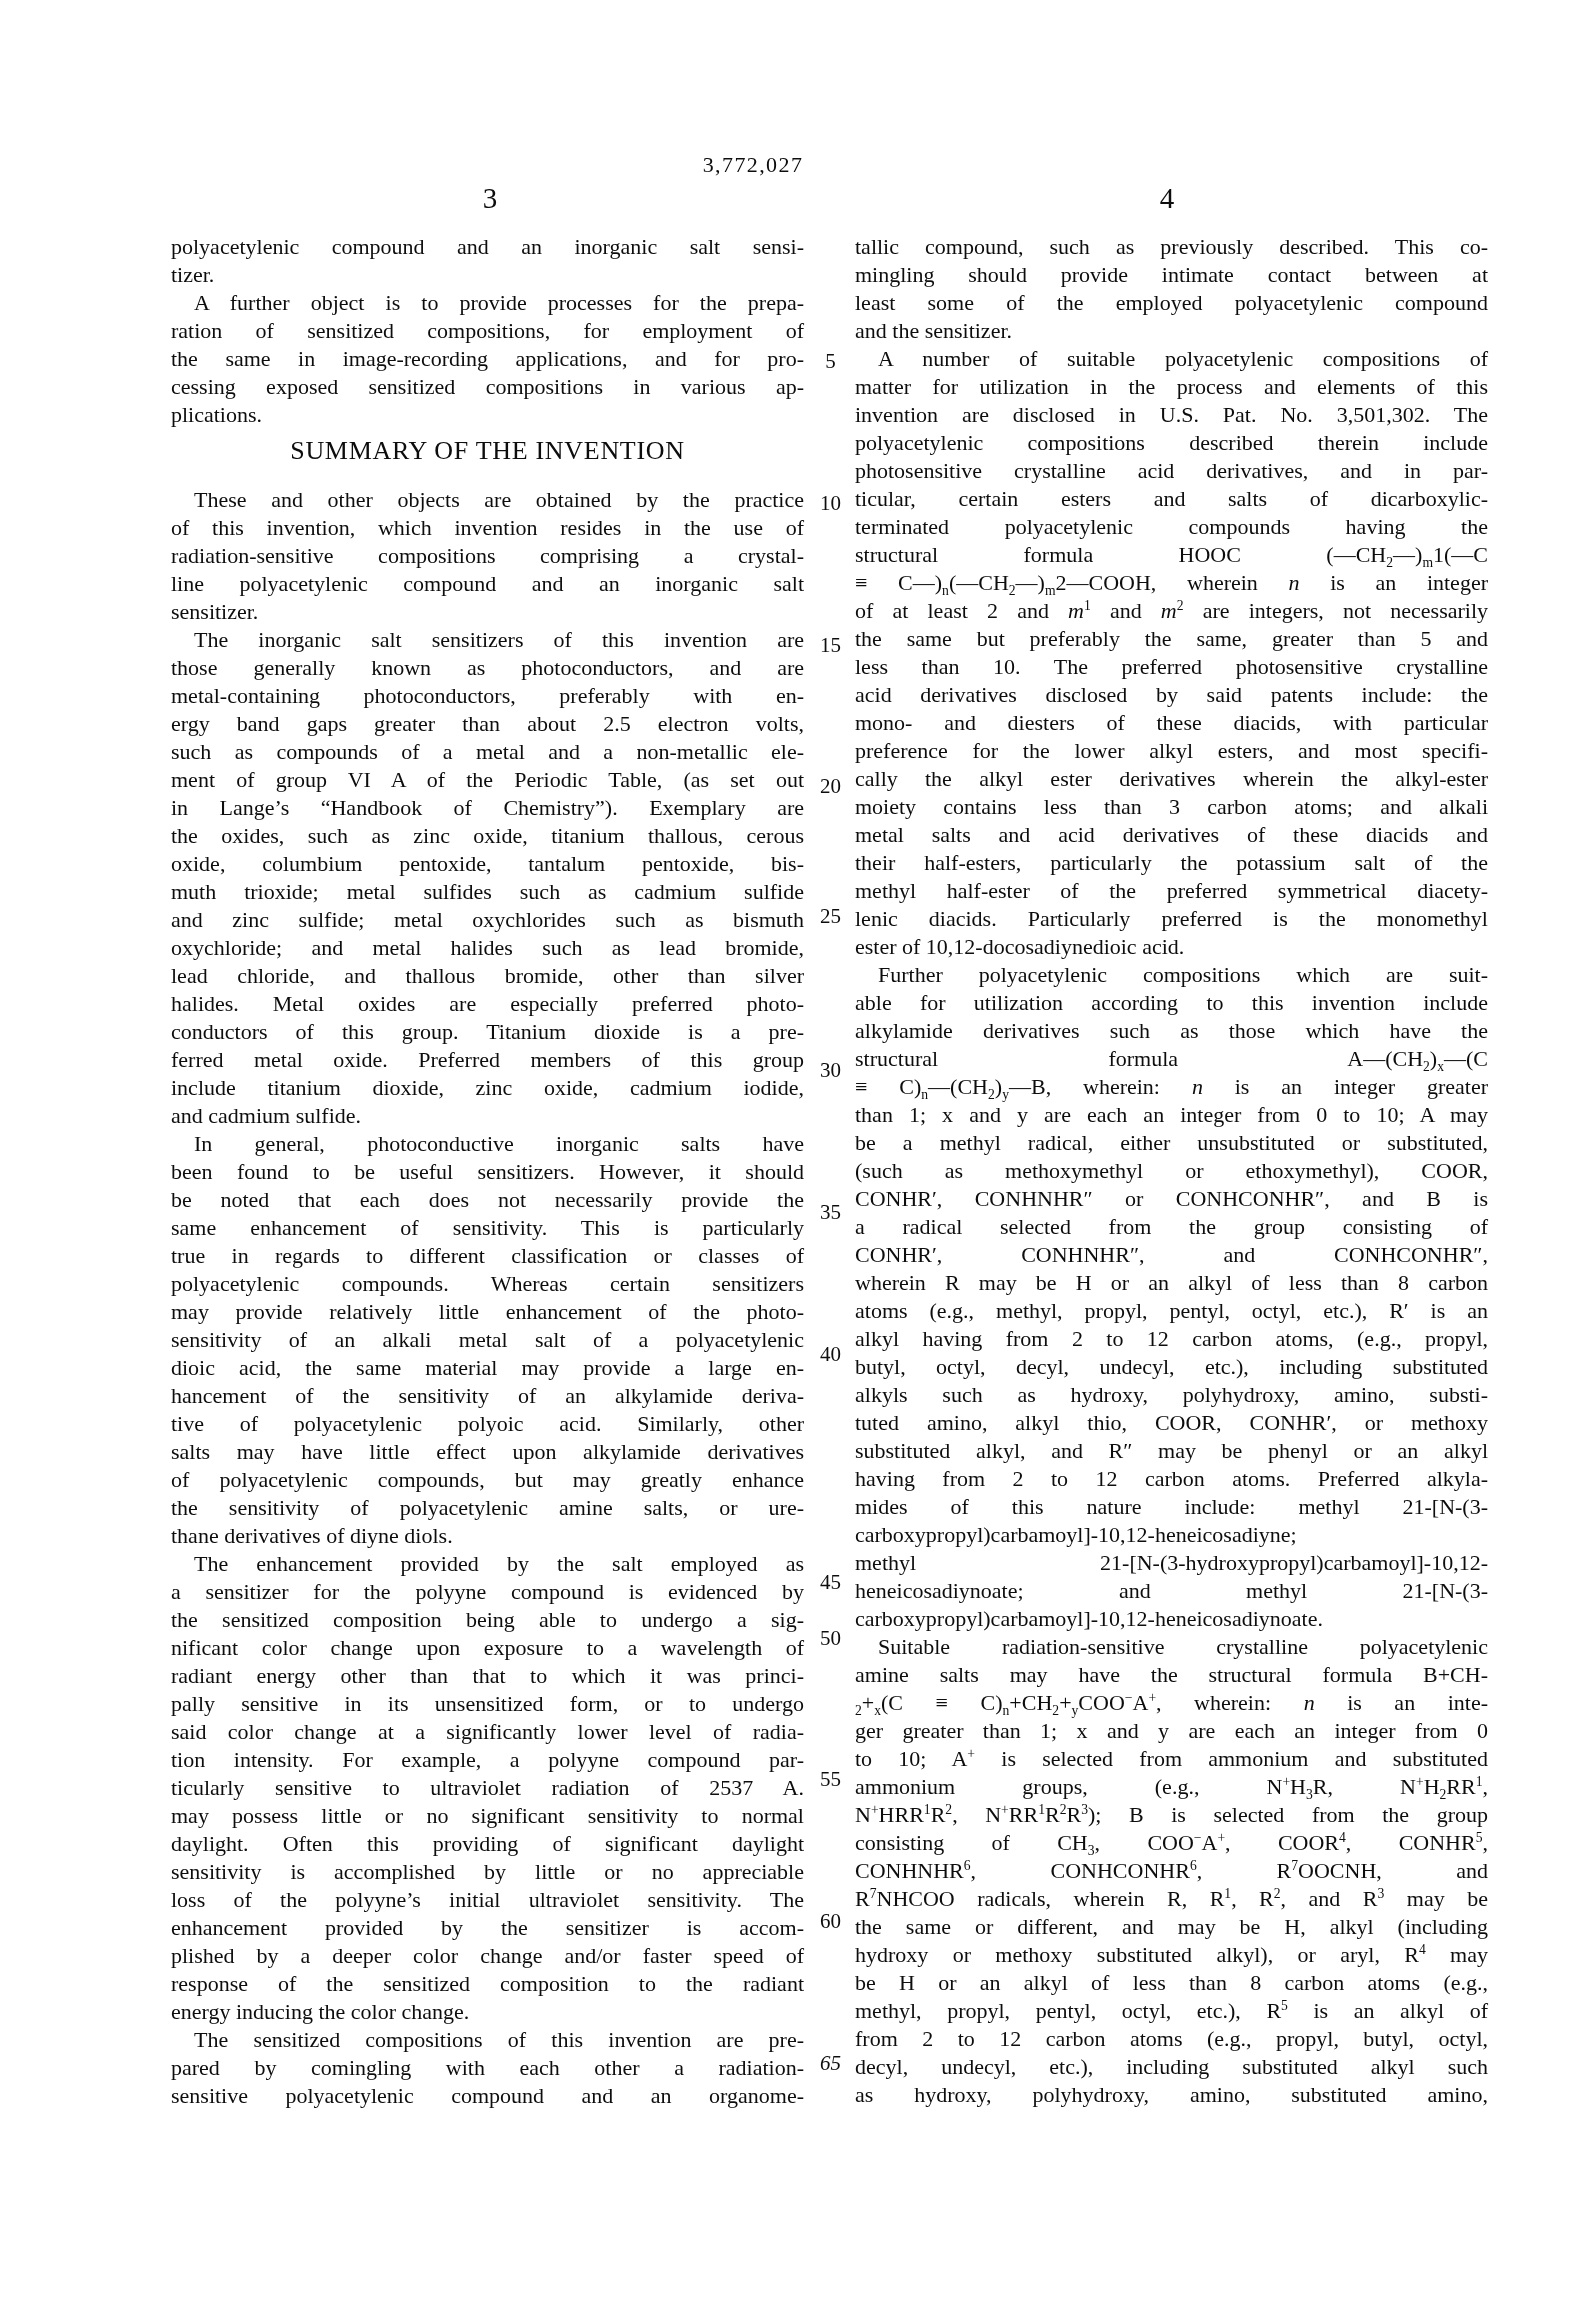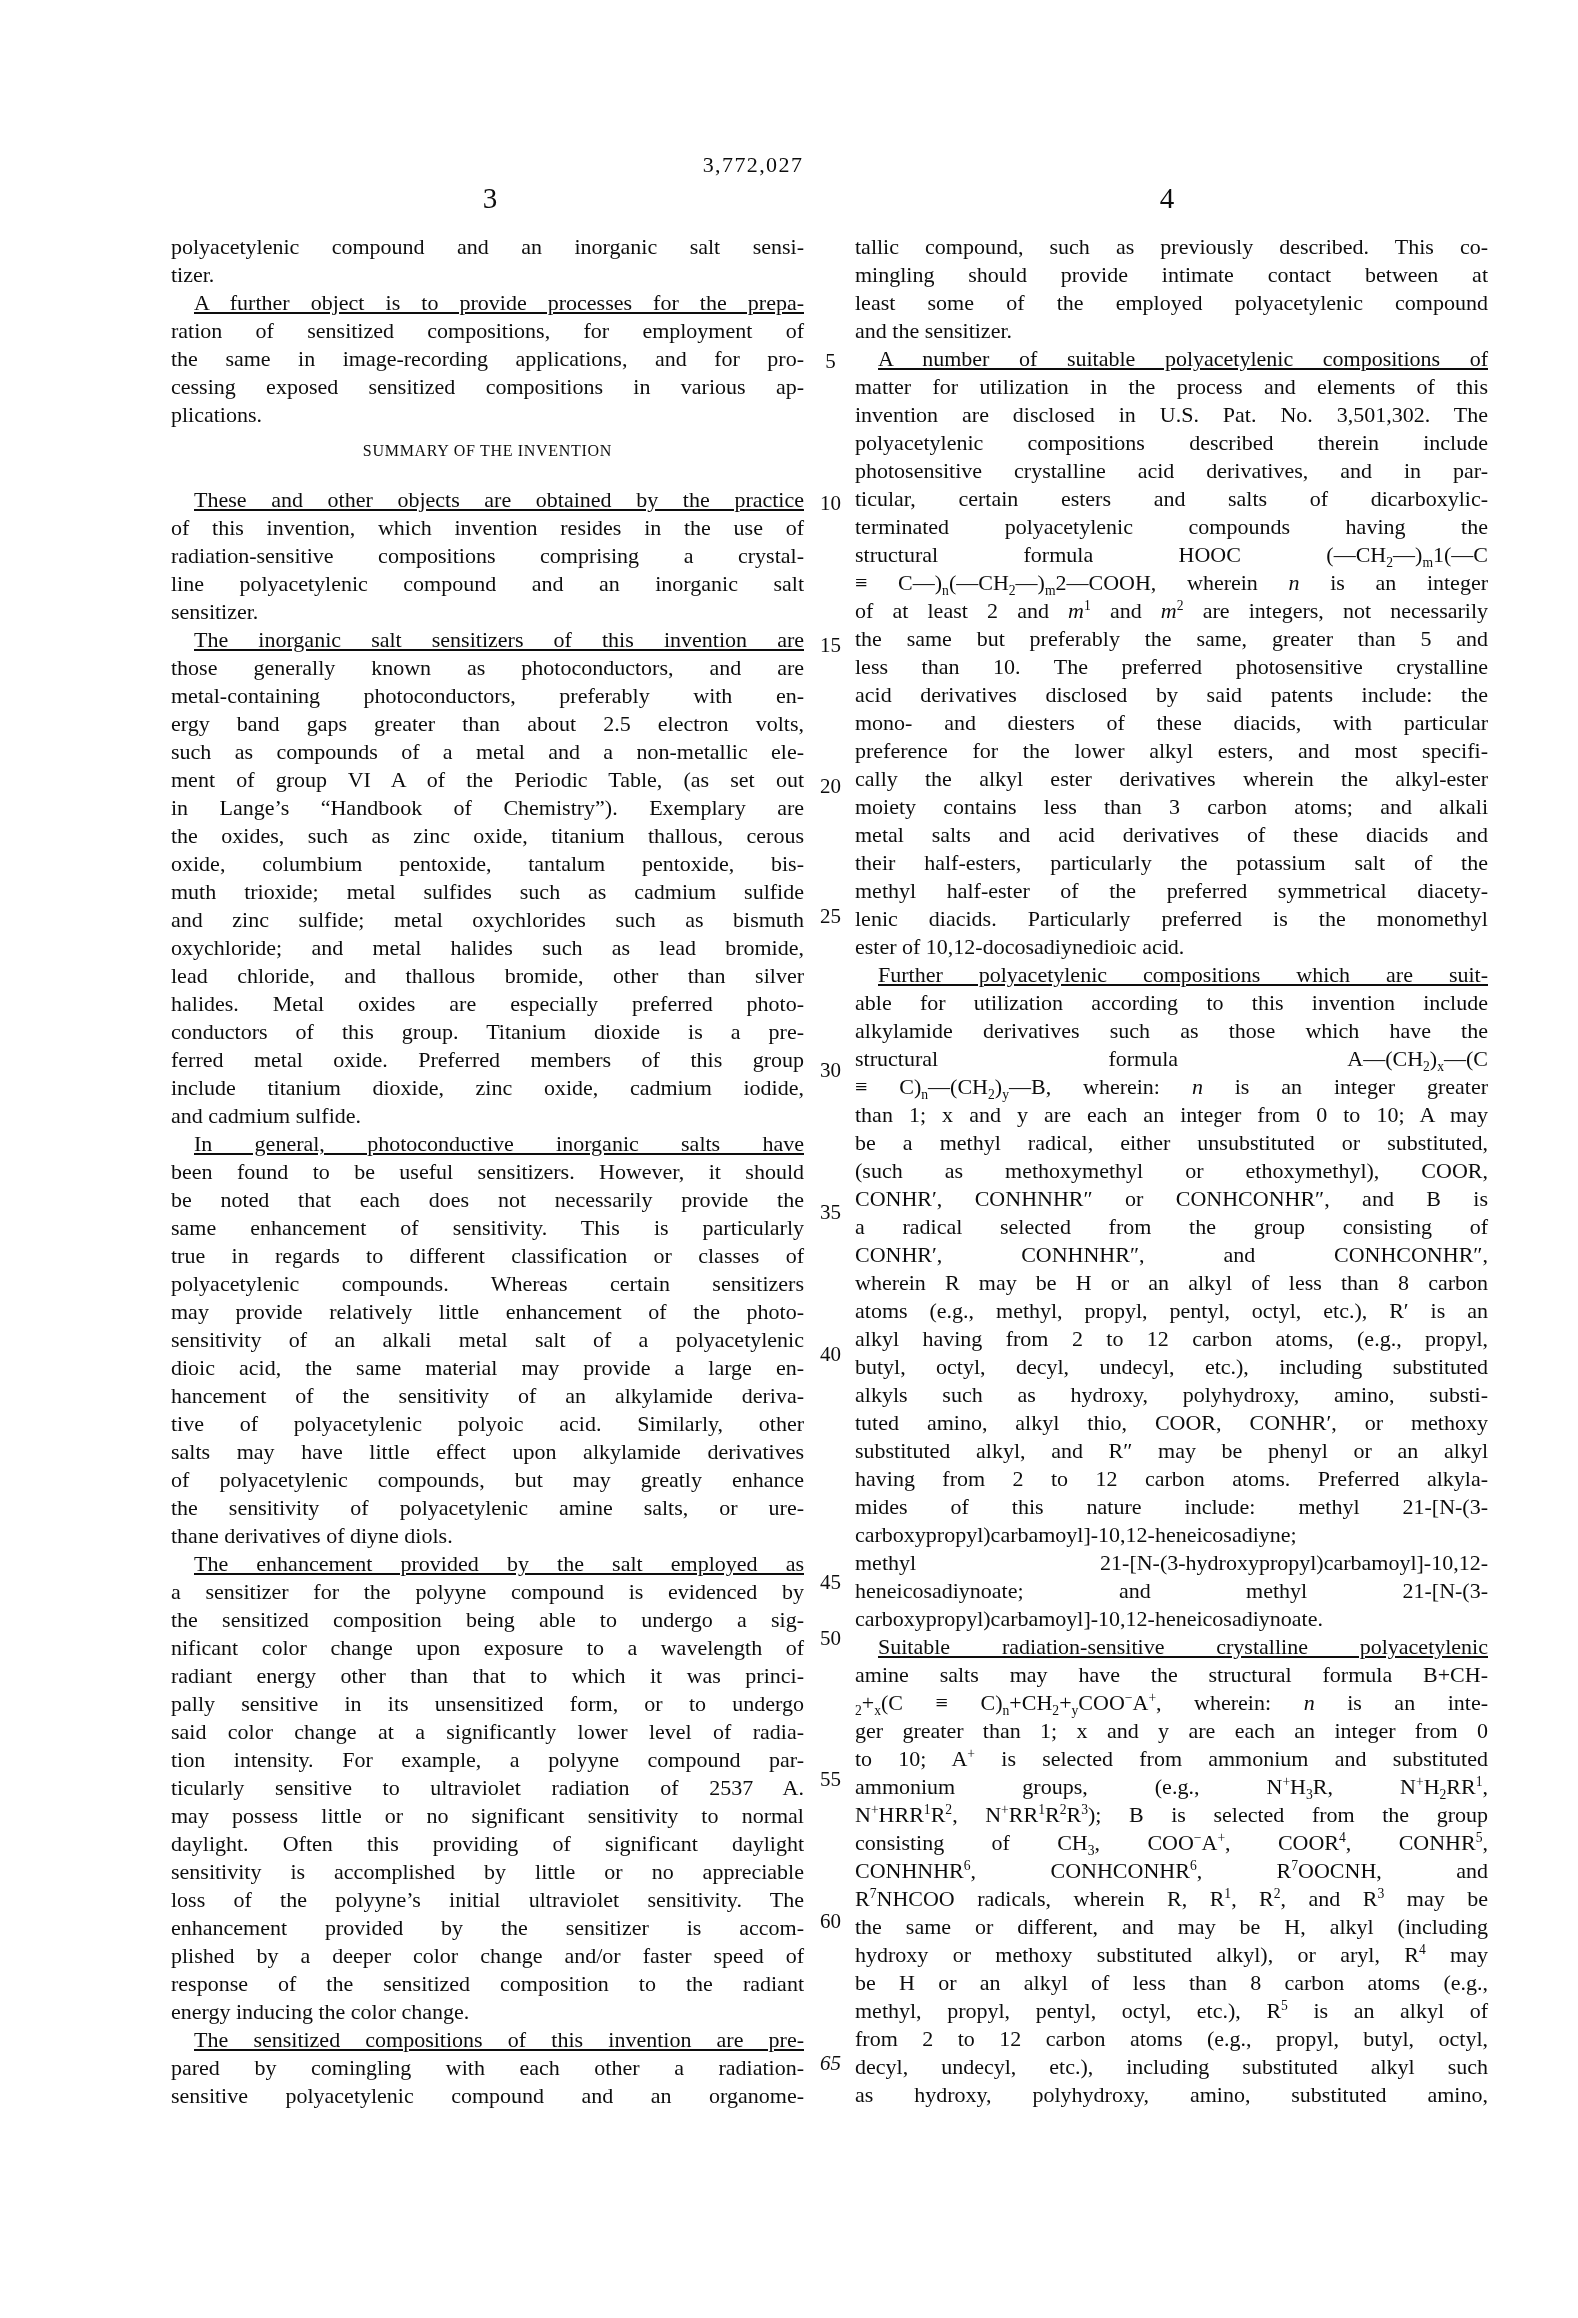--- a/index.html
+++ b/index.html
@@ -20,25 +20,25 @@
   .col-num-right{left:1167px;transform:translateX(-50%);}
   .column{position:absolute;top:233px;width:633px;}
   .column-left{left:171px;}
   .column-right{left:855px;}
   .line{
     height:28px;line-height:28px;font-size:22px;
     text-align:justify;text-align-last:justify;
     white-space:normal;
   }
   .line.l{text-align:left;text-align-last:left;}
-  .line.i{text-indent:23px;text-decoration:underline;}
+  .line.i{text-indent:23px;}
   .line.h{
     height:57px;line-height:44px;
     text-align:center;text-align-last:center;
-    font-size:16px;letter-spacing:0.7px;
+    font-size:26px;letter-spacing:0.7px;
   }
   .line sub,.line sup{font-size:0.62em;line-height:0;}
   .gutter-num{
     position:absolute;left:806px;width:49px;
     text-align:center;font-size:21px;line-height:28px;
   }
 </style>
 </head>
 <body>
 

